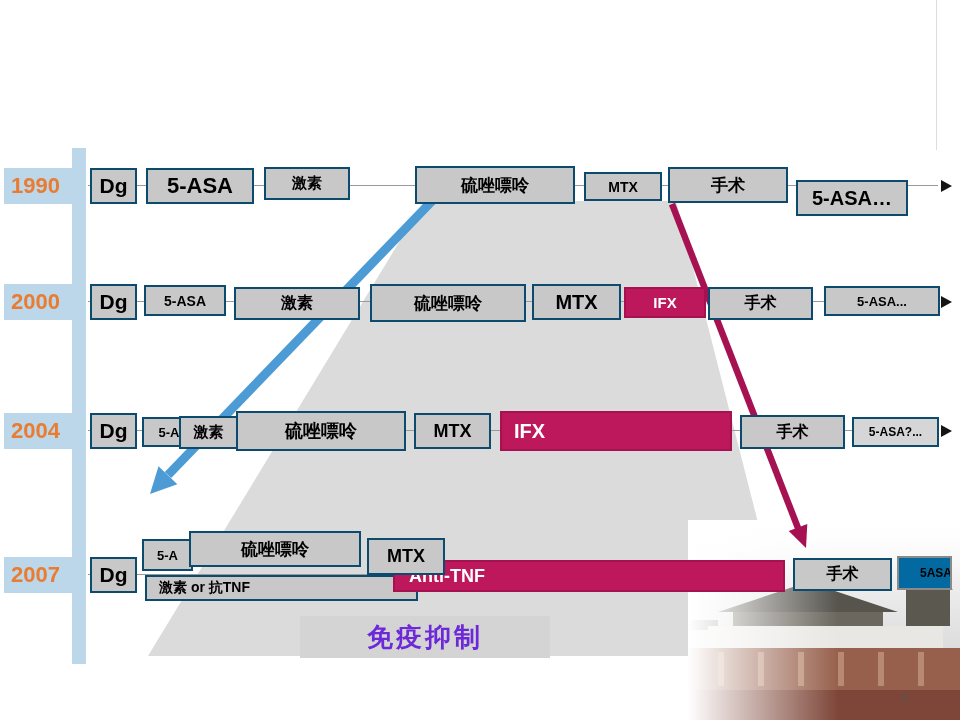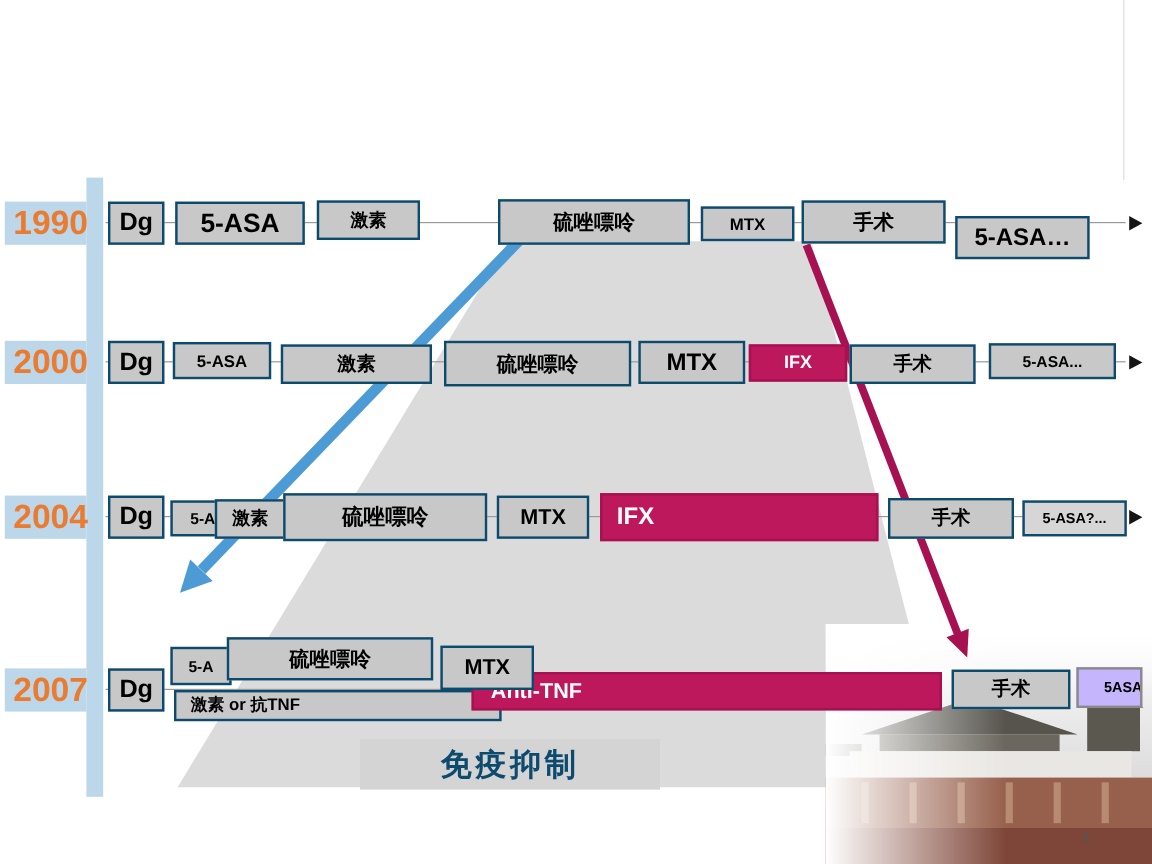--- a/index.html
+++ b/index.html
@@ -3,40 +3,40 @@
 <meta charset="utf-8">
 <style>
   html,body{margin:0;padding:0;background:#fff;}
   .slide{position:relative;width:960px;height:720px;background:#ffffff;overflow:hidden;
          font-family:"Liberation Sans",sans-serif;}
   .title{position:absolute;left:62px;top:48px;font-size:20px;font-weight:bold;color:#000;}
   .right-rule{position:absolute;left:936px;top:0;width:1px;height:150px;background:#dcdcdc;}
 
   .year-bar{position:absolute;left:72px;top:148px;width:14px;height:516px;background:#BCD6EA;}
   .year{position:absolute;left:4px;width:68px;height:36px;background:#BCD6EA;color:#E97C30;
-        font-size:28px;font-weight:bold;display:flex;align-items:center;padding-left:7px;
+        font-size:22px;font-weight:bold;display:flex;align-items:center;padding-left:7px;
         box-sizing:border-box;z-index:5;}
 
   .rowline{position:absolute;left:88px;width:850px;height:0;border-top:1.5px solid #9a9a9a;}
   .endarrow{position:absolute;left:941px;width:0;height:0;border-left:11px solid #151515;
             border-top:6px solid transparent;border-bottom:6px solid transparent;z-index:6;}
 
   .funnel-svg,.arrow-svg{position:absolute;left:0;top:0;}
   .arrow-svg{z-index:3;}
 
   .box{position:absolute;background:#C8C8C8;border:2px solid #0c4a6e;color:#000;font-weight:bold;
        display:flex;align-items:center;justify-content:center;box-sizing:border-box;
        white-space:nowrap;overflow:hidden;z-index:4;}
   .box.magenta{background:#be185d;border-color:#A61152;color:#fff;text-align:right;}
   .box.left{justify-content:flex-start;padding-left:12px;}
-  .box.white{background:#c4b5fd;border-color:#8a8a8a;padding-left:23px;}
+  .box.white{background:#0369a1;border-color:#8a8a8a;padding-left:23px;}
   .box.lightgray{background:#d6d6d6;}
 
   .immuno{position:absolute;left:300px;top:616px;width:250px;height:42px;background:#d4d4d4;
-          color:#0c4a6e;font-size:26px;font-weight:bold;display:flex;align-items:center;
+          color:#6d28d9;font-size:26px;font-weight:bold;display:flex;align-items:center;
           justify-content:center;letter-spacing:3px;z-index:4;}
 
   .palace{position:absolute;left:688px;top:520px;width:272px;height:200px;z-index:2;}
   .pagenum{position:absolute;left:901px;top:691px;font-size:12px;color:#555;z-index:6;}
 </style>
 </head>
 <body>
 
 <div class="slide">
 
@@ -109,21 +109,21 @@
   <div class="box" style="left:668px;top:167px;width:120px;height:36px;font-size:17px">手术</div>
   <div class="box" style="left:796px;top:180px;width:112px;height:36px;font-size:20px">5-ASA…</div>
 
   <div class="box" style="left:90px;top:284px;width:47px;height:36px;font-size:21px">Dg</div>
   <div class="box" style="left:144px;top:285px;width:82px;height:31px;font-size:14px">5-ASA</div>
   <div class="box" style="left:234px;top:287px;width:126px;height:33px;font-size:16px">激素</div>
   <div class="box" style="left:370px;top:284px;width:156px;height:38px;font-size:17px">硫唑嘌呤</div>
   <div class="box" style="left:532px;top:284px;width:89px;height:36px;font-size:20px">MTX</div>
   <div class="box magenta" style="left:624px;top:287px;width:82px;height:31px;font-size:15px">IFX</div>
   <div class="box" style="left:708px;top:287px;width:105px;height:33px;font-size:16px">手术</div>
-  <div class="box" style="left:824px;top:286px;width:106px;height:30px;font-size:13px">5-ASA...</div>
+  <div class="box" style="left:824px;top:286px;width:116px;height:30px;font-size:13px">5-ASA...</div>
 
   <div class="box" style="left:90px;top:413px;width:47px;height:36px;font-size:21px">Dg</div>
   <div class="box" style="left:142px;top:417px;width:54px;height:30px;font-size:13px">5-A</div>
   <div class="box" style="left:179px;top:416px;width:59px;height:33px;font-size:15px">激素</div>
   <div class="box" style="left:236px;top:411px;width:170px;height:40px;font-size:18px">硫唑嘌呤</div>
   <div class="box" style="left:414px;top:413px;width:77px;height:36px;font-size:18px">MTX</div>
   <div class="box magenta left" style="left:500px;top:411px;width:232px;height:40px;font-size:20px">IFX</div>
   <div class="box" style="left:740px;top:415px;width:105px;height:34px;font-size:16px">手术</div>
   <div class="box lightgray" style="left:852px;top:417px;width:87px;height:30px;font-size:12px">5-ASA?...</div>
 

